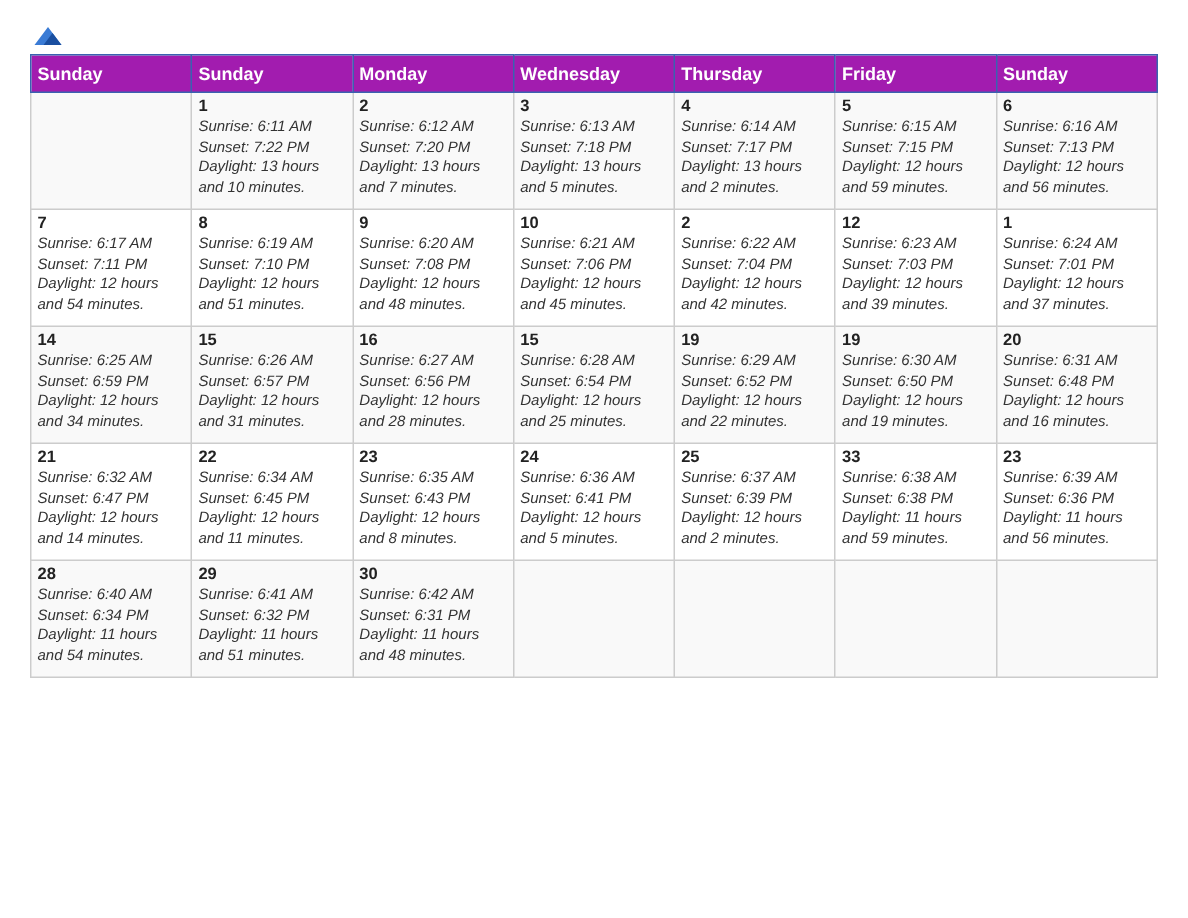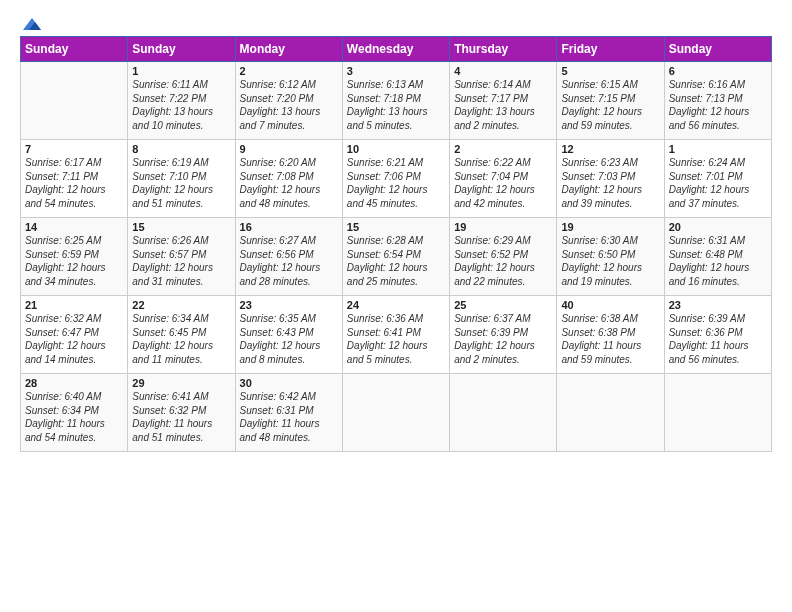--- a/index.html
+++ b/index.html
@@ -216,21 +216,21 @@
           </td>
           <td>
             <span class="day-num">24</span>
             <div class="cell-info">Sunrise: 6:36 AM<br>Sunset: 6:41 PM<br>Daylight: 12 hours and 5 minutes.</div>
           </td>
           <td>
             <span class="day-num">25</span>
             <div class="cell-info">Sunrise: 6:37 AM<br>Sunset: 6:39 PM<br>Daylight: 12 hours and 2 minutes.</div>
           </td>
           <td>
-            <span class="day-num">40</span>
+            <span class="day-num">33</span>
             <div class="cell-info">Sunrise: 6:38 AM<br>Sunset: 6:38 PM<br>Daylight: 11 hours and 59 minutes.</div>
           </td>
           <td>
             <span class="day-num">23</span>
             <div class="cell-info">Sunrise: 6:39 AM<br>Sunset: 6:36 PM<br>Daylight: 11 hours and 56 minutes.</div>
           </td>
         </tr>
         <tr>
           <td>
             <span class="day-num">28</span>

